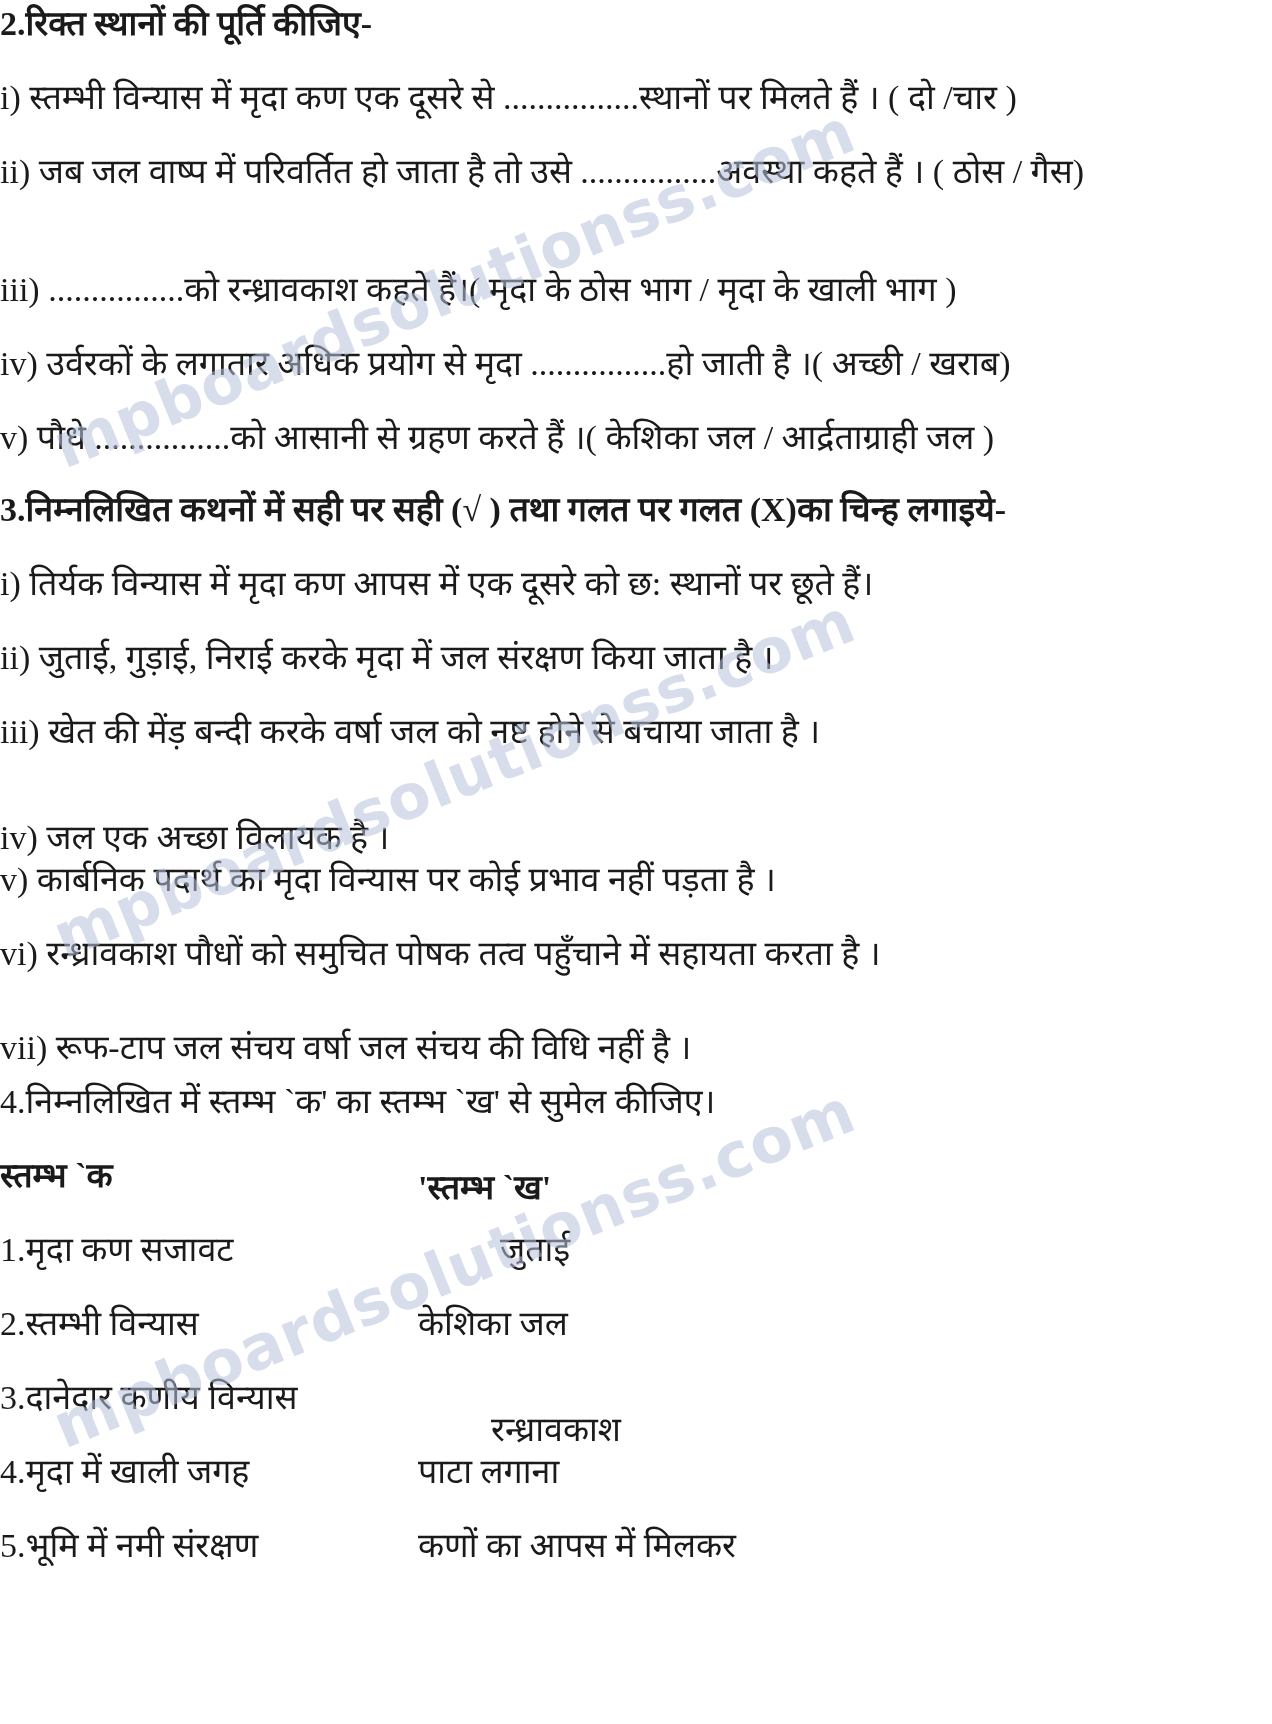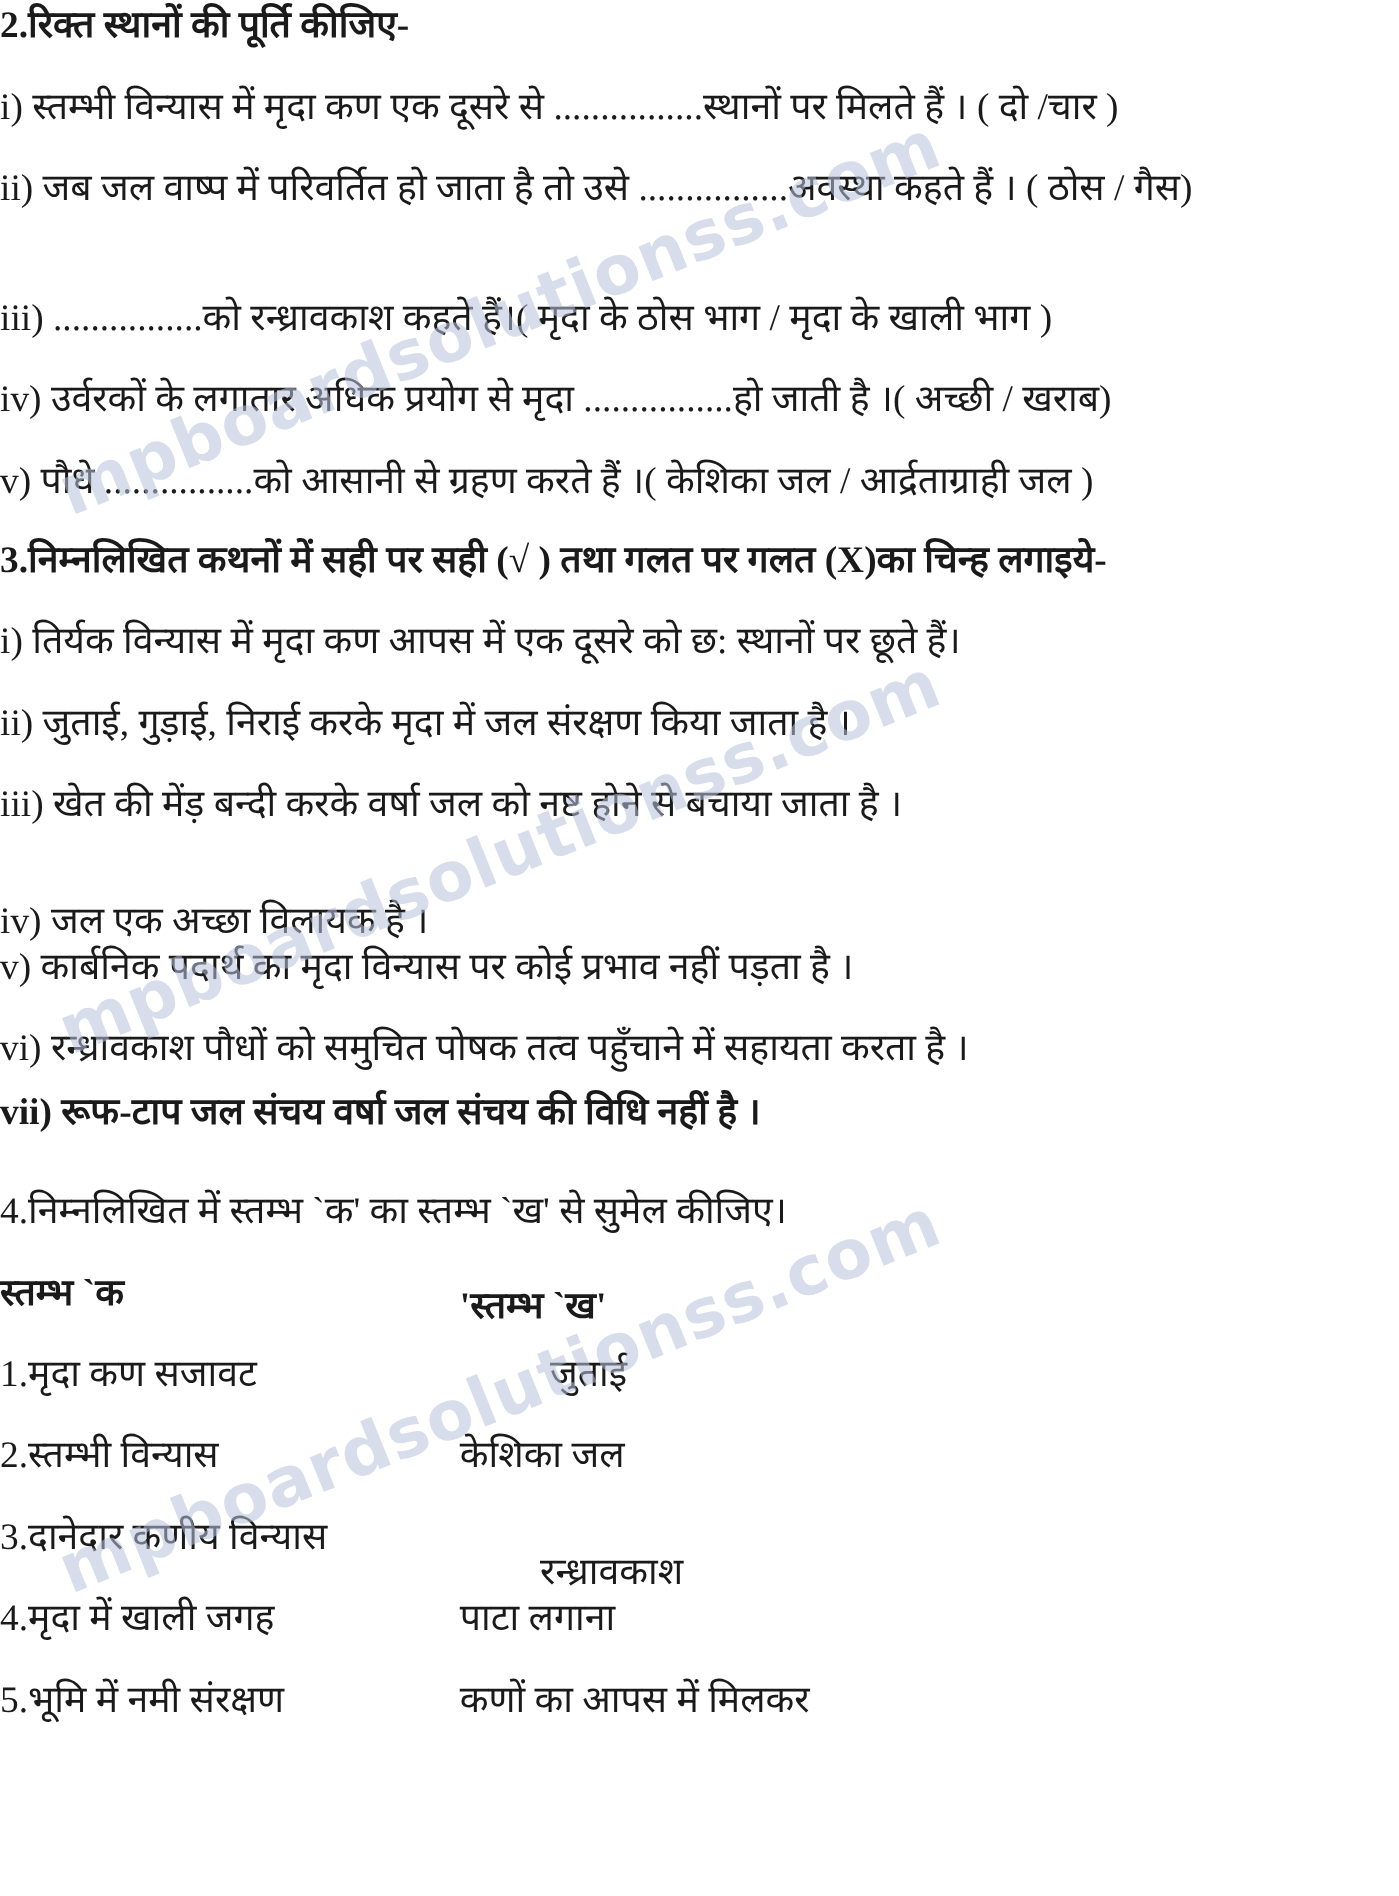--- a/index.html
+++ b/index.html
@@ -69,21 +69,21 @@
   <div class="line" style="top:344px;">iv) उर्वरकों के लगातार अधिक प्रयोग से मृदा ................हो जाती है ।( अच्छी / खराब)</div>
   <div class="line" style="top:418px;">v) पौधे ................को आसानी से ग्रहण करते हैं ।( केशिका जल / आर्द्रताग्राही जल )</div>
 
   <div class="line heading" style="top:490px;">3.निम्नलिखित कथनों में सही पर सही (√ ) तथा गलत पर गलत (X)का चिन्ह लगाइये-</div>
   <div class="line" style="top:564px;">i) तिर्यक विन्यास में मृदा कण आपस में एक दूसरे को छ: स्थानों पर छूते हैं।</div>
   <div class="line" style="top:638px;">ii) जुताई, गुड़ाई, निराई करके मृदा में जल संरक्षण किया जाता है ।</div>
   <div class="line" style="top:712px;">iii) खेत की मेंड़ बन्दी करके वर्षा जल को नष्ट होने से बचाया जाता है ।</div>
   <div class="line" style="top:786px;margin-top:32px;">iv) जल एक अच्छा विलायक है ।</div>
   <div class="line" style="top:860px;">v) कार्बनिक पदार्थ का मृदा विन्यास पर कोई प्रभाव नहीं पड़ता है ।</div>
   <div class="line" style="top:934px;">vi) रन्ध्रावकाश पौधों को समुचित पोषक तत्व पहुँचाने में सहायता करता है ।</div>
-  <div class="line" style="top:992px;font-weight:bold;">vii) रूफ-टाप जल संचय वर्षा जल संचय की विधि नहीं है ।</div>
+  <div class="line" style="top:1028px;">vii) रूफ-टाप जल संचय वर्षा जल संचय की विधि नहीं है ।</div>
 
   <div class="line" style="top:1082px;">4.निम्नलिखित में स्तम्भ `क' का स्तम्भ `ख' से सुमेल कीजिए।</div>
 
   <div class="line heading" style="top:1156px;">स्तम्भ `क</div>
   <div class="col-b heading" style="top:1156px; left:418px;margin-top:12px;">'स्तम्भ `ख'</div>
 
   <div class="line" style="top:1230px;">1.मृदा कण सजावट</div>
   <div class="col-b" style="top:1230px; left:500px;">जुताई</div>
 
   <div class="line" style="top:1304px;">2.स्तम्भी विन्यास</div>

